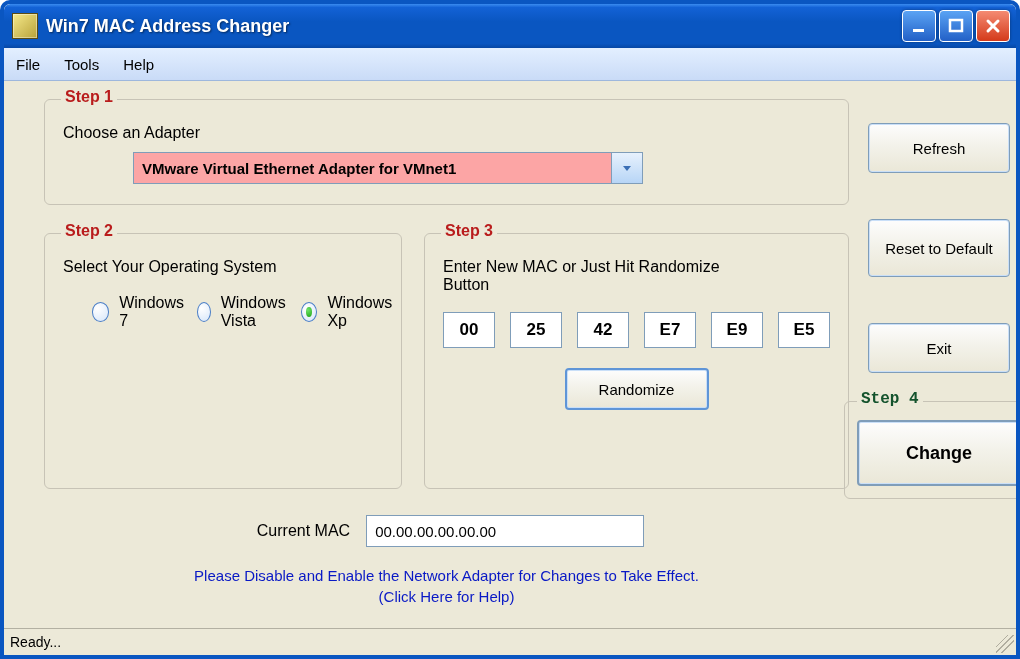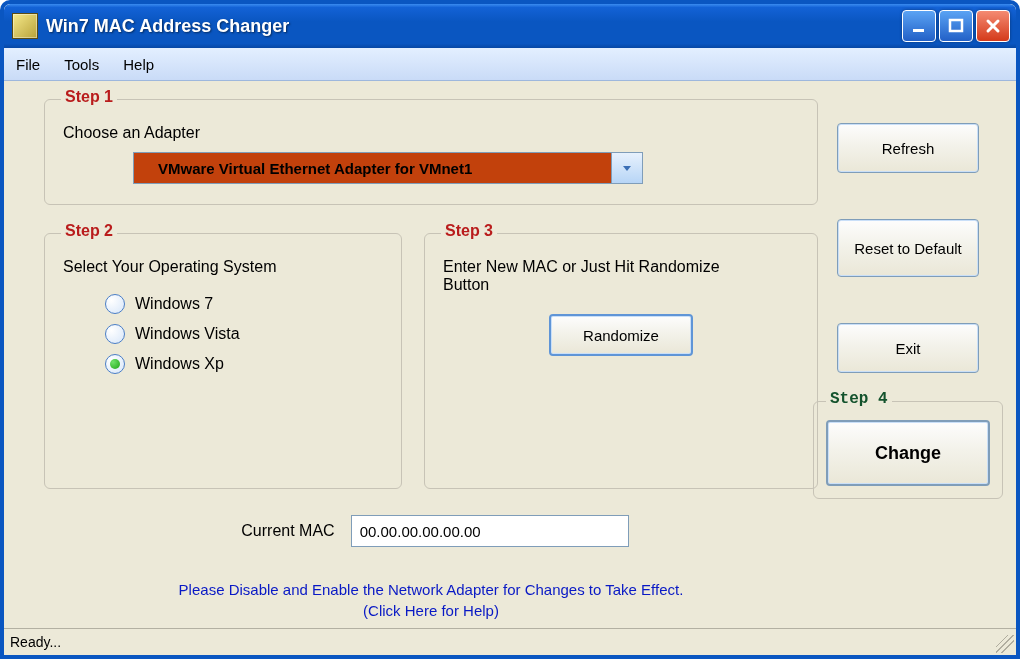--- a/index.html
+++ b/index.html
@@ -99,44 +99,44 @@
   .grp-step1 { margin-bottom: 28px; }
   .combo {
     display:flex;
     width: 510px;
     height: 32px;
     margin-left: 70px;
     margin-top: 8px;
   }
   .combo .combo-text {
     flex:1;
-    background:#c2410c;
+    background:#fca5a5;
     border:1px solid #7f9db9;
     border-right:none;
     display:flex; align-items:center;
-    padding: 0 24px;
+    padding: 0 8px;
     font-weight:bold;
     font-size:15px;
   }
   .combo .combo-btn {
     width:30px;
     border:1px solid #7f9db9;
     background: linear-gradient(to bottom,#e7f1fd,#b7d5f6);
     display:flex; align-items:center; justify-content:center;
   }
   .combo .combo-btn svg{width:14px;height:14px;}
   .row-step23 {
     display:flex;
     gap: 22px;
   }
   .grp-step2 { width: 320px; height: 210px; }
   .grp-step3 { flex:1; height: 210px; }
   .grp-step2 .label, .grp-step3 .label { font-size:16px; margin-bottom:18px; }
   
-  .radio-list { margin-left: 42px; display:flex; flex-direction:column; gap:10px;justify-content:center;}
+  .radio-list { margin-left: 42px; display:flex; flex-direction:row; gap:10px;justify-content:center;}
   .radio-item { display:flex; align-items:center; gap:10px; font-size:16px;}
   .radio-dot {
     width:18px; height:18px;
     border:1px solid #4a7ec7;
     border-radius:50%;
     background: radial-gradient(circle at 30% 30%, #fff, #d7e6f9);
     position:relative;
   }
   .radio-dot.checked::after{
     content:""; position:absolute; inset:4px;
@@ -200,21 +200,21 @@
   }
   .current-row .lbl{ font-size:16px;margin-left:8px;}
   .current-box{
     width:260px; height:30px;
     border:1px solid #7f9db9;
     background:#fff;
     display:flex; align-items:center; padding:0 8px;
     font-size:15px;
   }
   .hint{
-    margin-top:32px;
+    margin-top:18px;
     color:#0919c5;
     font-size:15px;
     line-height:1.4;
   }
   
   .statusbar{
     height:26px;
     border-top:1px solid #b3b0a2;
     background:#ece9d8;
     display:flex; align-items:center;
@@ -294,20 +294,28 @@
             <div class="radio-item">
               <span class="radio-dot checked"></span>
               <span>Windows Xp</span>
             </div>
           </div>
         </div>
 
         <div class="group grp-step3">
           <div class="step-title step1">Step 3</div>
           <div class="label" style="max-width:280px">Enter New MAC or Just Hit Randomize Button</div>
+          <div class="mac-row">
+            <div class="mac-cell">00</div>
+            <div class="mac-cell">25</div>
+            <div class="mac-cell">42</div>
+            <div class="mac-cell">E7</div>
+            <div class="mac-cell">E9</div>
+            <div class="mac-cell">E5</div>
+          </div>
           <div class="btn btn-randomize">Randomize</div>
         </div>
       </div>
 
       <div class="bottom">
         <div class="current-row">
           <span class="lbl">Current MAC</span>
           <div class="current-box">00.00.00.00.00.00</div>
         </div>
         <div class="hint">

